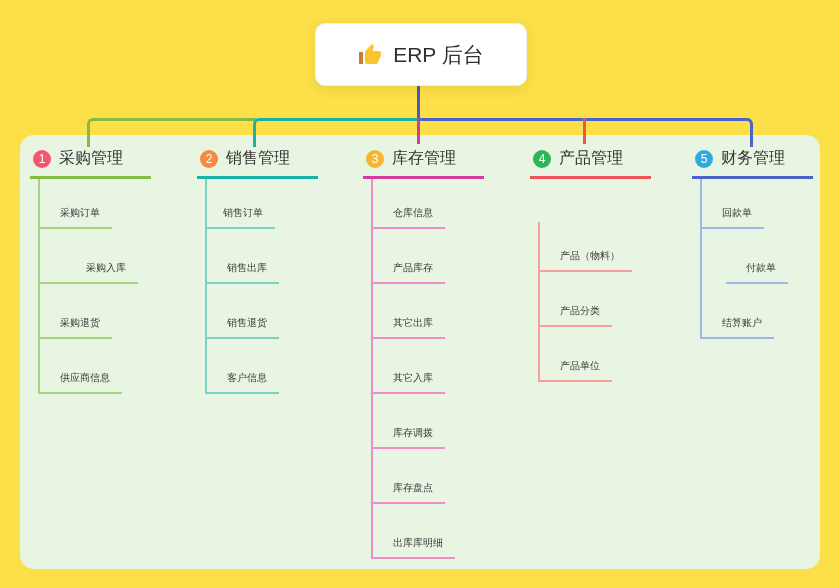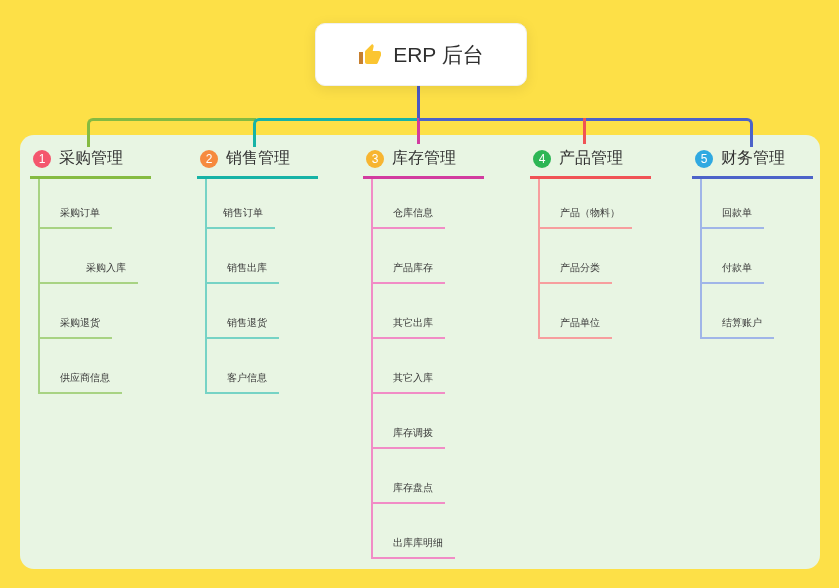--- a/index.html
+++ b/index.html
@@ -126,21 +126,21 @@
           <li class="child">
             <span class="child-label" style="border-bottom-color: rgb(241, 140, 198);">出库库明细</span>
           </li>
         </ul>
       </div>
       <div class="branch" style="left: 530px;">
         <div class="branch-header" style="border-bottom-color: rgb(240, 83, 85);">
           <span class="badge" style="background: rgb(45, 182, 85);">4</span>
           <span>产品管理</span>
         </div>
-        <ul class="children" style="border-left-color: rgb(247, 158, 158);">
+        <ul class="children" style="border-left-color: rgb(247, 158, 158); margin-top: 43px;">
           <li class="child">
             <span class="child-label" style="border-bottom-color: rgb(247, 158, 158);">产品（物料）</span>
           </li>
           <li class="child">
             <span class="child-label" style="border-bottom-color: rgb(247, 158, 158);">产品分类</span>
           </li>
           <li class="child">
             <span class="child-label" style="border-bottom-color: rgb(247, 158, 158);">产品单位</span>
           </li>
         </ul>
@@ -148,21 +148,21 @@
       <div class="branch" style="left: 692px;">
         <div class="branch-header" style="border-bottom-color: rgb(76, 99, 201);">
           <span class="badge" style="background: rgb(47, 169, 225);">5</span>
           <span>财务管理</span>
         </div>
         <ul class="children" style="border-left-color: rgb(160, 181, 232);">
           <li class="child">
             <span class="child-label" style="border-bottom-color: rgb(160, 181, 232); margin-top: 21px;">回款单</span>
           </li>
           <li class="child">
-            <span class="child-label" style="border-bottom-color: rgb(160, 181, 232);">付款单</span>
+            <span class="child-label" style="border-bottom-color: rgb(160, 181, 232); margin-left: 24px;">付款单</span>
           </li>
           <li class="child">
             <span class="child-label" style="border-bottom-color: rgb(160, 181, 232);">结算账户</span>
           </li>
         </ul>
       </div>
     </div>
 
 </div>
 

